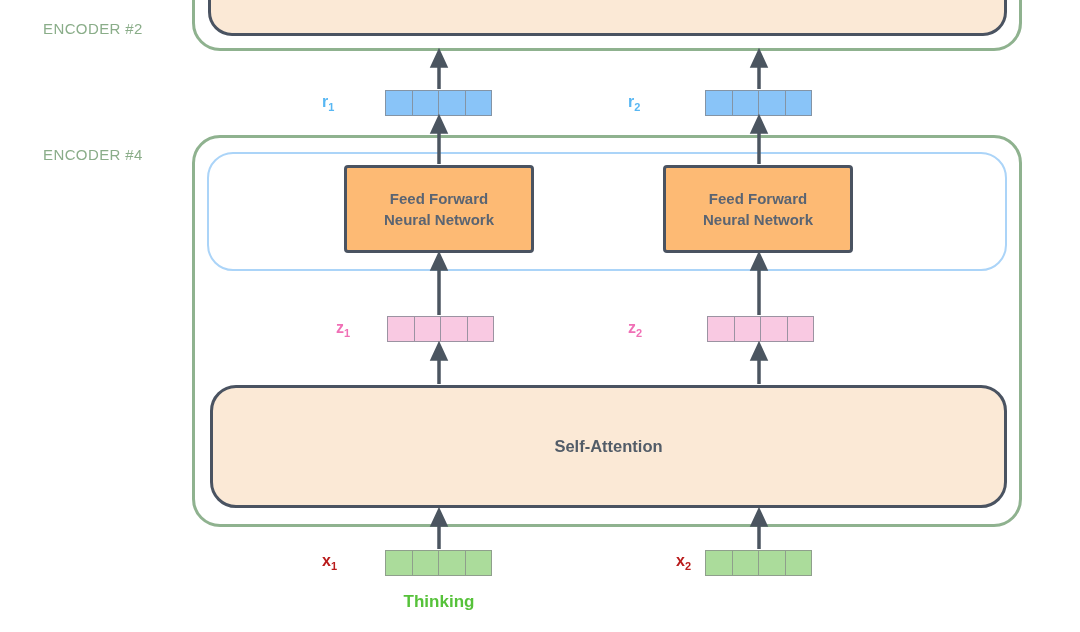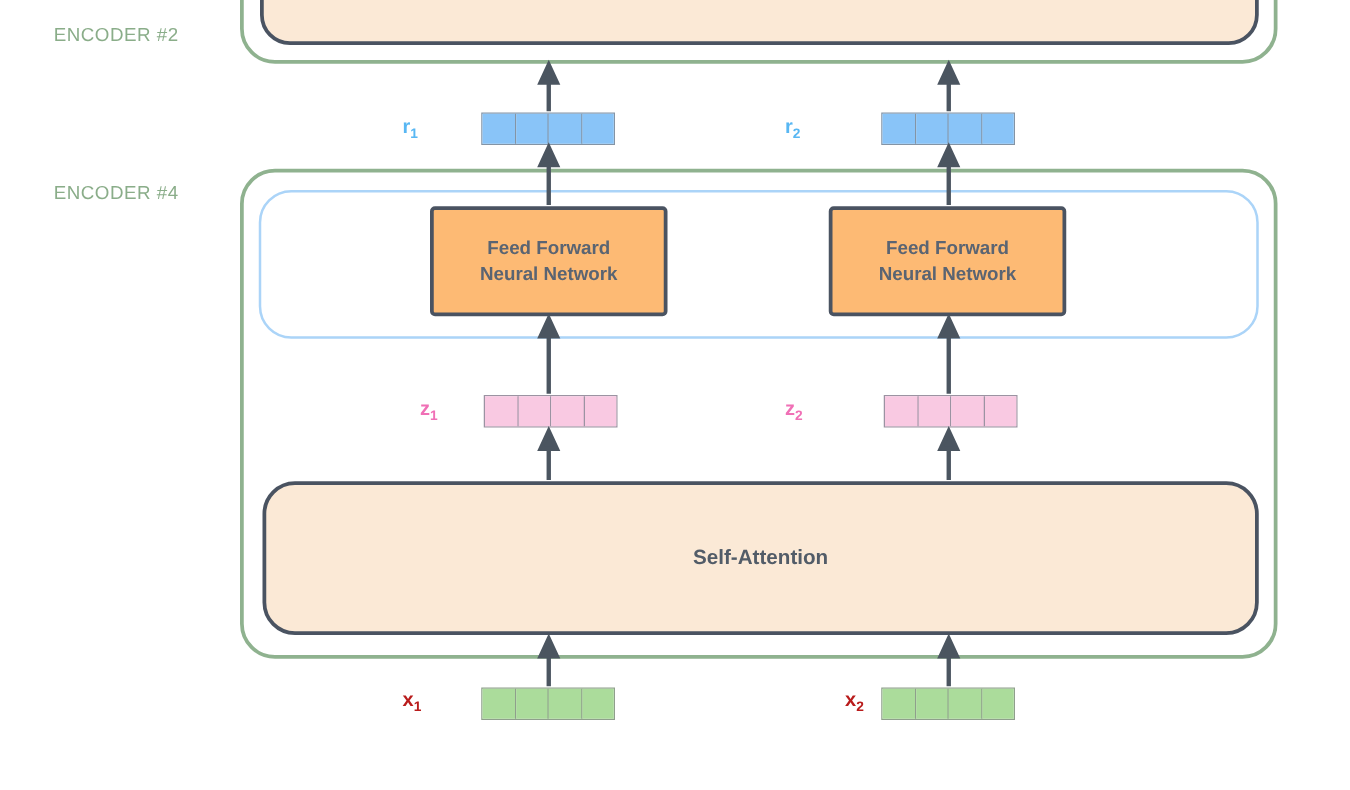--- a/index.html
+++ b/index.html
@@ -126,20 +126,21 @@
   </div>
 
   <div class="abs vlabel lab-x" style="left:676px;top:552px;"><span>x</span><sub>2</sub></div>
   <div class="abs vec vec-x" style="left:705px;top:550px;">
     <div class="cell"></div>
     <div class="cell"></div>
     <div class="cell"></div>
     <div class="cell"></div>
   </div>
 
+  <div class="abs word" style="left:364px;top:592px;">Thinking</div>
 
   <svg class="arrows" width="1080" height="632" viewBox="0 0 1080 632">
     <g stroke="#4b5560" stroke-width="3.5" fill="#4b5560">
 
       <line x1="439" y1="89" x2="439" y2="64"></line>
       <polygon points="439,52 432.5,66 445.5,66"></polygon>
       <line x1="439" y1="164" x2="439" y2="130"></line>
       <polygon points="439,118 432.5,132 445.5,132"></polygon>
       <line x1="439" y1="315" x2="439" y2="267"></line>
       <polygon points="439,255 432.5,269 445.5,269"></polygon>

